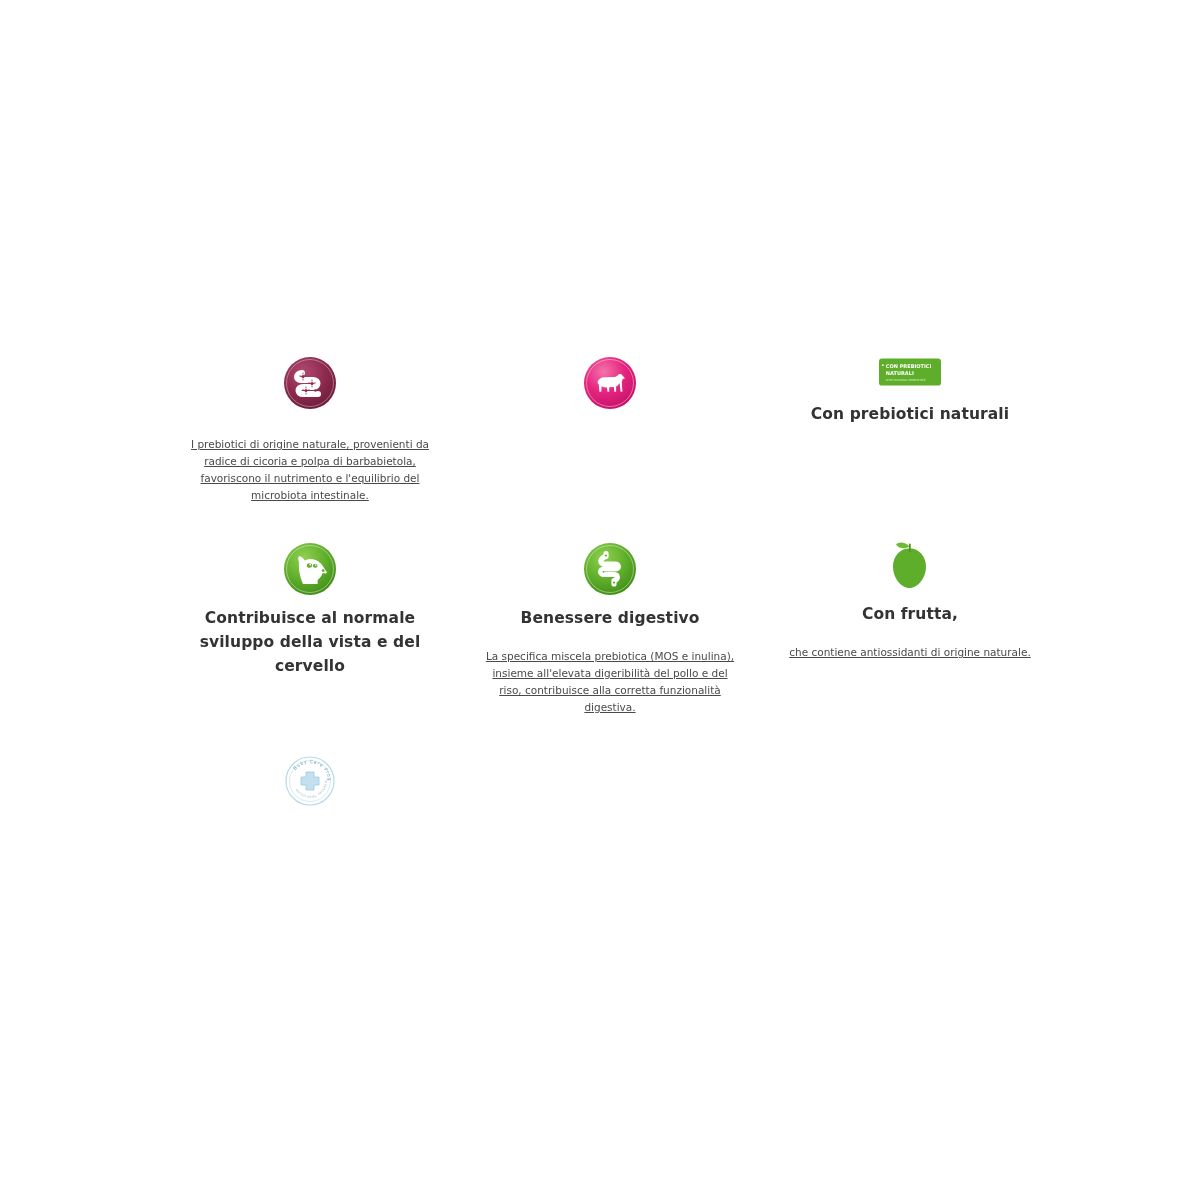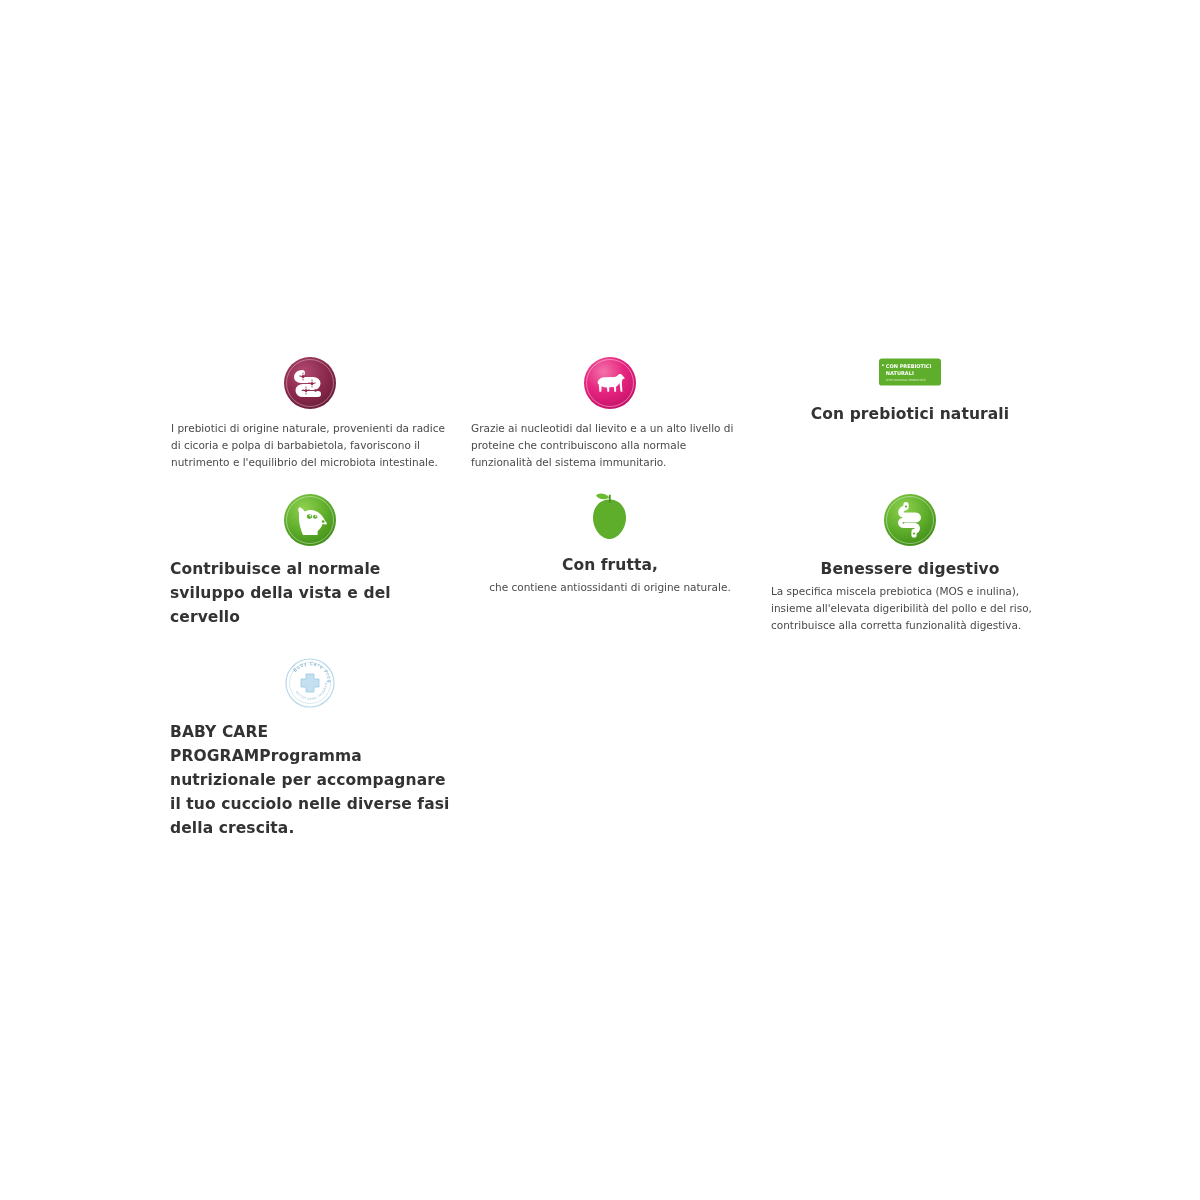--- a/index.html
+++ b/index.html
@@ -24,21 +24,21 @@
     display: grid;
     grid-template-columns: 300px 300px 300px;
     grid-auto-rows: min-content;
     row-gap: 18px;
   }
 
   .benefit-cell {
     display: flex;
     flex-direction: column;
     align-items: center;
-    text-align: left;
+    text-align: center;
     padding: 0 6px;
     box-sizing: border-box;
   }
 
   .icon-wrap {
     width: 62px;
     height: 62px;
     display: flex;
     align-items: center;
     justify-content: center;
@@ -63,22 +63,23 @@
   }
   .benefit-title.wide {
     max-width: 280px;
   }
 
   .benefit-desc {
     font-size: 10.5px;
     font-weight: 400;
     line-height: 1.62;
     color: #4a4a4a;
-    margin: 0;
+    margin: 16px;
     max-width: 278px;
+    text-decoration: underline;
   }
 
   
   .col3 .benefit-desc { max-width: 290px; }
 
   .svg-icon { display: block; }
 </style>
 </head>
 <body>
 
@@ -128,21 +129,20 @@
         <circle cx="28" cy="28" r="23.5" fill="none" stroke="#ffffff" stroke-opacity="0.4" stroke-width="1"></circle>
         <path d="M40.5 20.5 C39 18.5 37 18.8 36 20 C35.2 21 34 21.8 32.5 22 L22 22.3
                  C19.5 22.4 17.5 23.6 16.2 25.6 C15.2 27.2 15.6 29 16.8 29.6
                  L17.4 36.8 L19.3 36.8 L19.6 31.2 C21.2 32.2 23 32.6 25 32.5
                  L25.4 36.8 L27.2 36.8 L27.2 32.3 L31.8 32.1 L32.3 36.8 L34.1 36.8
                  L34.1 31.6 C35.6 30.8 36.8 29.6 37.5 28 L38.6 36.8 L40.4 36.8
                  L39.8 26.5 C40.8 25 41.4 22.2 40.5 20.5 Z" fill="#ffffff"></path>
         <path d="M40.6 20.8 C41.6 21.6 42.4 22.6 42.9 23.6 L40.2 24" fill="#ffffff"></path>
       </svg>
     </div>
-    <div class="benefit-desc">Grazie ai nucleotidi dal lievito e a un alto livello di proteine che contribuiscono alla normale funzionalità del sistema immunitario.</div>
   </div>
 
   <div class="benefit-cell col3">
     <div class="icon-wrap badge-flat">
       <svg class="svg-icon" width="64" height="28" viewBox="0 0 64 28" aria-hidden="true">
         <rect x="0" y="0" width="64" height="28" rx="3" fill="#5fae2b"></rect>
         <text x="7" y="10" font-family="DejaVu Sans, sans-serif" font-size="5.2" font-weight="bold" fill="#ffffff">CON PREBIOTICI</text>
         <text x="7" y="17" font-family="DejaVu Sans, sans-serif" font-size="5.2" font-weight="bold" fill="#ffffff">NATURALI</text>
         <text x="7" y="23" font-family="DejaVu Sans, sans-serif" font-size="3" fill="#d9eec8">WITH NATURAL PREBIOTICS</text>
         <circle cx="4" cy="7" r="0.9" fill="#ffffff"></circle>
@@ -176,33 +176,20 @@
         </g>
         <g fill="#ffffff">
           <circle cx="28.3" cy="23.7" r="0.9"></circle>
           <circle cx="33.8" cy="24.1" r="0.8"></circle>
         </g>
       </svg>
     </div>
     <div class="benefit-title wide">Contribuisce al normale sviluppo della vista e del cervello</div>
   </div>
 
-  <div class="benefit-cell col3">
-    <div class="icon-wrap fruit">
-      <svg class="svg-icon" width="46" height="52" viewBox="0 0 46 52" aria-hidden="true">
-        <path d="M22.5 8.5 C14 8 6 15.5 6 26.5 C6 38 14 48 22.5 48 C31 48 39 38 39 26.5
-                 C39 15.5 31 8 22.5 8.5 Z" fill="#5fae2b"></path>
-        <path d="M22.8 11 L22.8 4.5" stroke="#4c8f22" stroke-width="1.8" stroke-linecap="round" fill="none"></path>
-        <path d="M22.5 6.5 C18.5 1.5 11 1.5 9 4.5 C11 8.5 18 9.5 22.5 6.5 Z" fill="#6cbb32"></path>
-      </svg>
-    </div>
-    <div class="benefit-title">Con frutta,</div>
-    <div class="benefit-desc">che contiene antiossidanti di origine naturale.</div>
-  </div>
-
   <div class="benefit-cell">
     <div class="icon-wrap">
       <svg class="svg-icon" width="56" height="56" viewBox="0 0 56 56" aria-hidden="true">
         <defs>
           <radialGradient id="gGreen2" cx="38%" cy="28%" r="78%">
             <stop offset="0%" stop-color="#8fd14f"></stop>
             <stop offset="55%" stop-color="#5fae2b"></stop>
             <stop offset="100%" stop-color="#3f8c17"></stop>
           </radialGradient>
         </defs>
@@ -215,34 +202,46 @@
           <circle cx="24" cy="14.5" r="1.1"></circle>
           <circle cx="32" cy="41.6" r="1.1"></circle>
           <circle cx="21.5" cy="30.8" r="0.9"></circle>
         </g>
       </svg>
     </div>
     <div class="benefit-title">Benessere digestivo</div>
     <div class="benefit-desc">La specifica miscela prebiotica (MOS e inulina), insieme all'elevata digeribilità del pollo e del riso, contribuisce alla corretta funzionalità digestiva.</div>
   </div>
 
+  <div class="benefit-cell col3">
+    <div class="icon-wrap fruit">
+      <svg class="svg-icon" width="46" height="52" viewBox="0 0 46 52" aria-hidden="true">
+        <path d="M22.5 8.5 C14 8 6 15.5 6 26.5 C6 38 14 48 22.5 48 C31 48 39 38 39 26.5
+                 C39 15.5 31 8 22.5 8.5 Z" fill="#5fae2b"></path>
+        <path d="M22.8 11 L22.8 4.5" stroke="#4c8f22" stroke-width="1.8" stroke-linecap="round" fill="none"></path>
+        <path d="M22.5 6.5 C18.5 1.5 11 1.5 9 4.5 C11 8.5 18 9.5 22.5 6.5 Z" fill="#6cbb32"></path>
+      </svg>
+    </div>
+    <div class="benefit-title">Con frutta,</div>
+    <div class="benefit-desc">che contiene antiossidanti di origine naturale.</div>
+  </div>
+
   <div class="benefit-cell">
     <div class="icon-wrap">
       <svg class="svg-icon" width="54" height="54" viewBox="0 0 54 54" aria-hidden="true">
         <defs>
           <path id="arcTop" d="M 9 27 A 18 18 0 0 1 45 27"></path>
           <path id="arcBot" d="M 10 27 A 17 17 0 0 0 44 27"></path>
         </defs>
         <circle cx="27" cy="27" r="24" fill="#ffffff" stroke="#b9d9e8" stroke-width="1.2"></circle>
         <circle cx="27" cy="27" r="20.5" fill="#ffffff" stroke="#cfe5ef" stroke-width="0.8"></circle>
         <path d="M23 18 h8 v5 h5 v8 h-5 v5 h-8 v-5 h-5 v-8 h5 z" fill="#c3dff0" stroke="#9ccbe2" stroke-width="0.8" stroke-linejoin="round"></path>
         <text font-family="DejaVu Sans, sans-serif" font-size="4.6" fill="#6fa8c4" letter-spacing="0.7">
           <textPath href="#arcTop" startOffset="20%">Baby Care Program</textPath>
         </text>
         <text font-family="DejaVu Sans, sans-serif" font-size="3" fill="#9cc4d6" letter-spacing="0.4">
           <textPath href="#arcBot" startOffset="18%">NUTRITIONAL PROGRAM</textPath>
         </text>
       </svg>
     </div>
-    <div class="benefit-title wide">BABY CARE PROGRAMProgramma nutrizionale per accompagnare il tuo cucciolo nelle diverse fasi della crescita.</div>
   </div>
 
 </div>
 
 </body></html>

